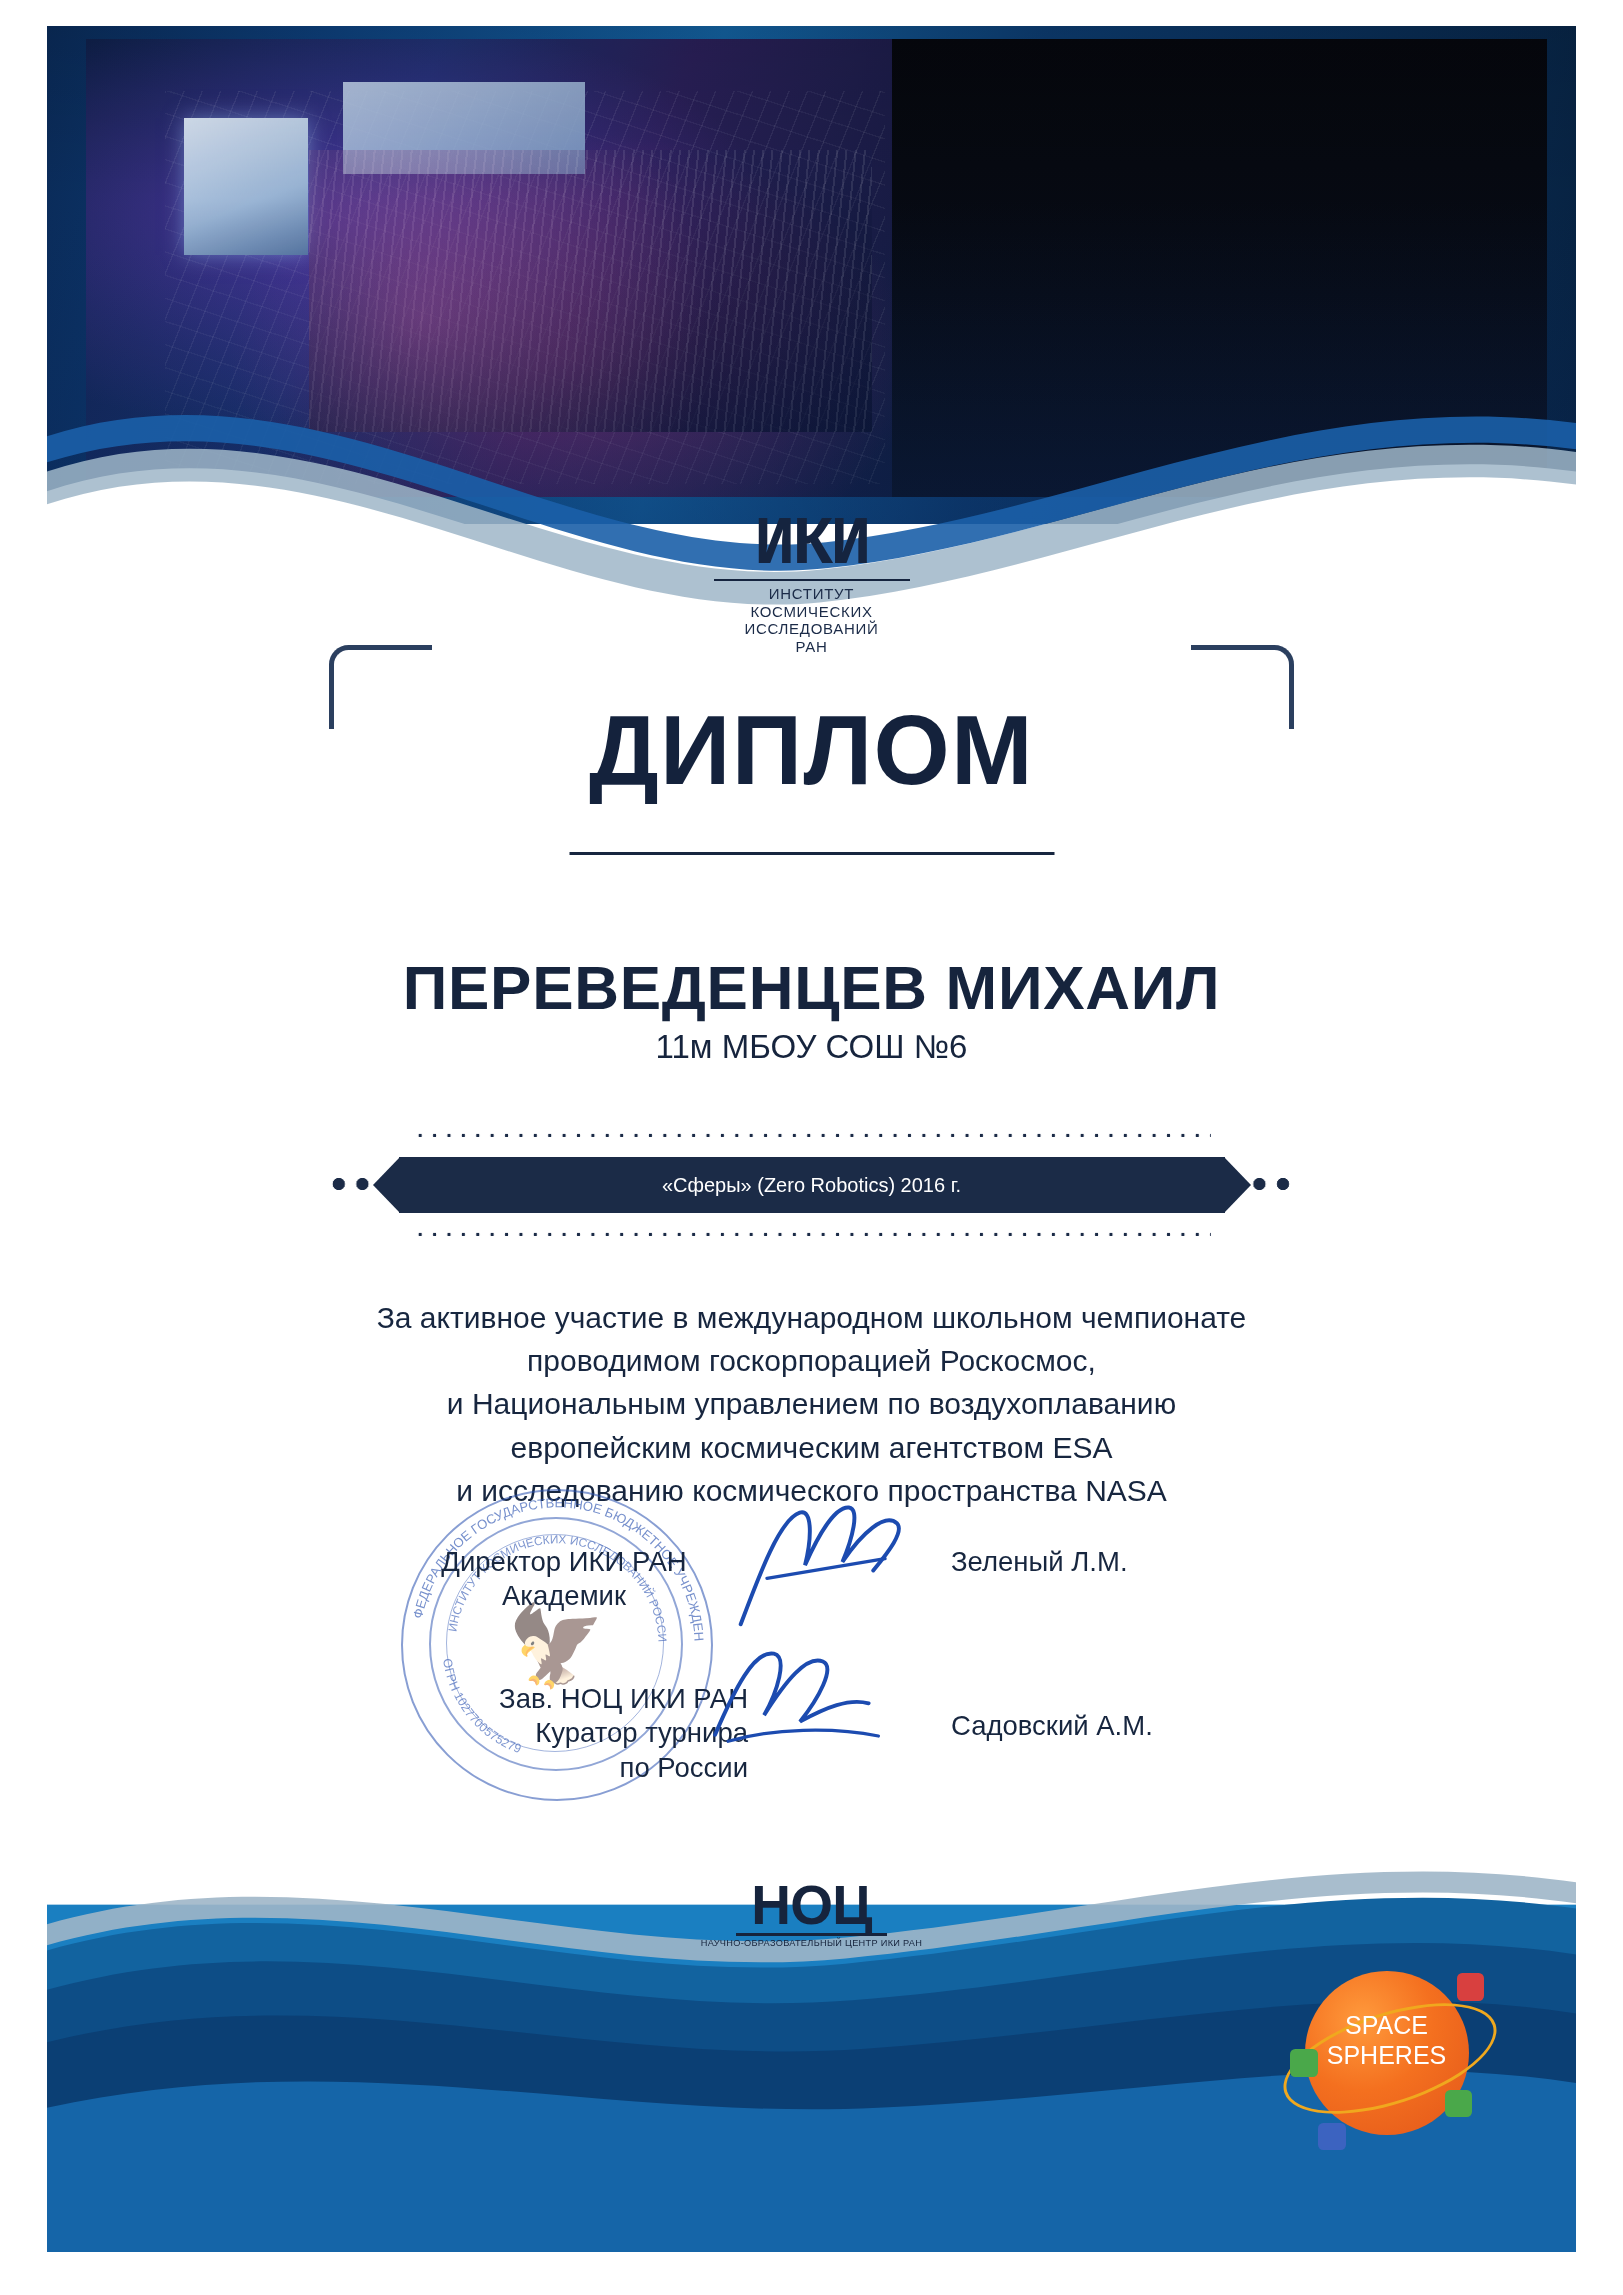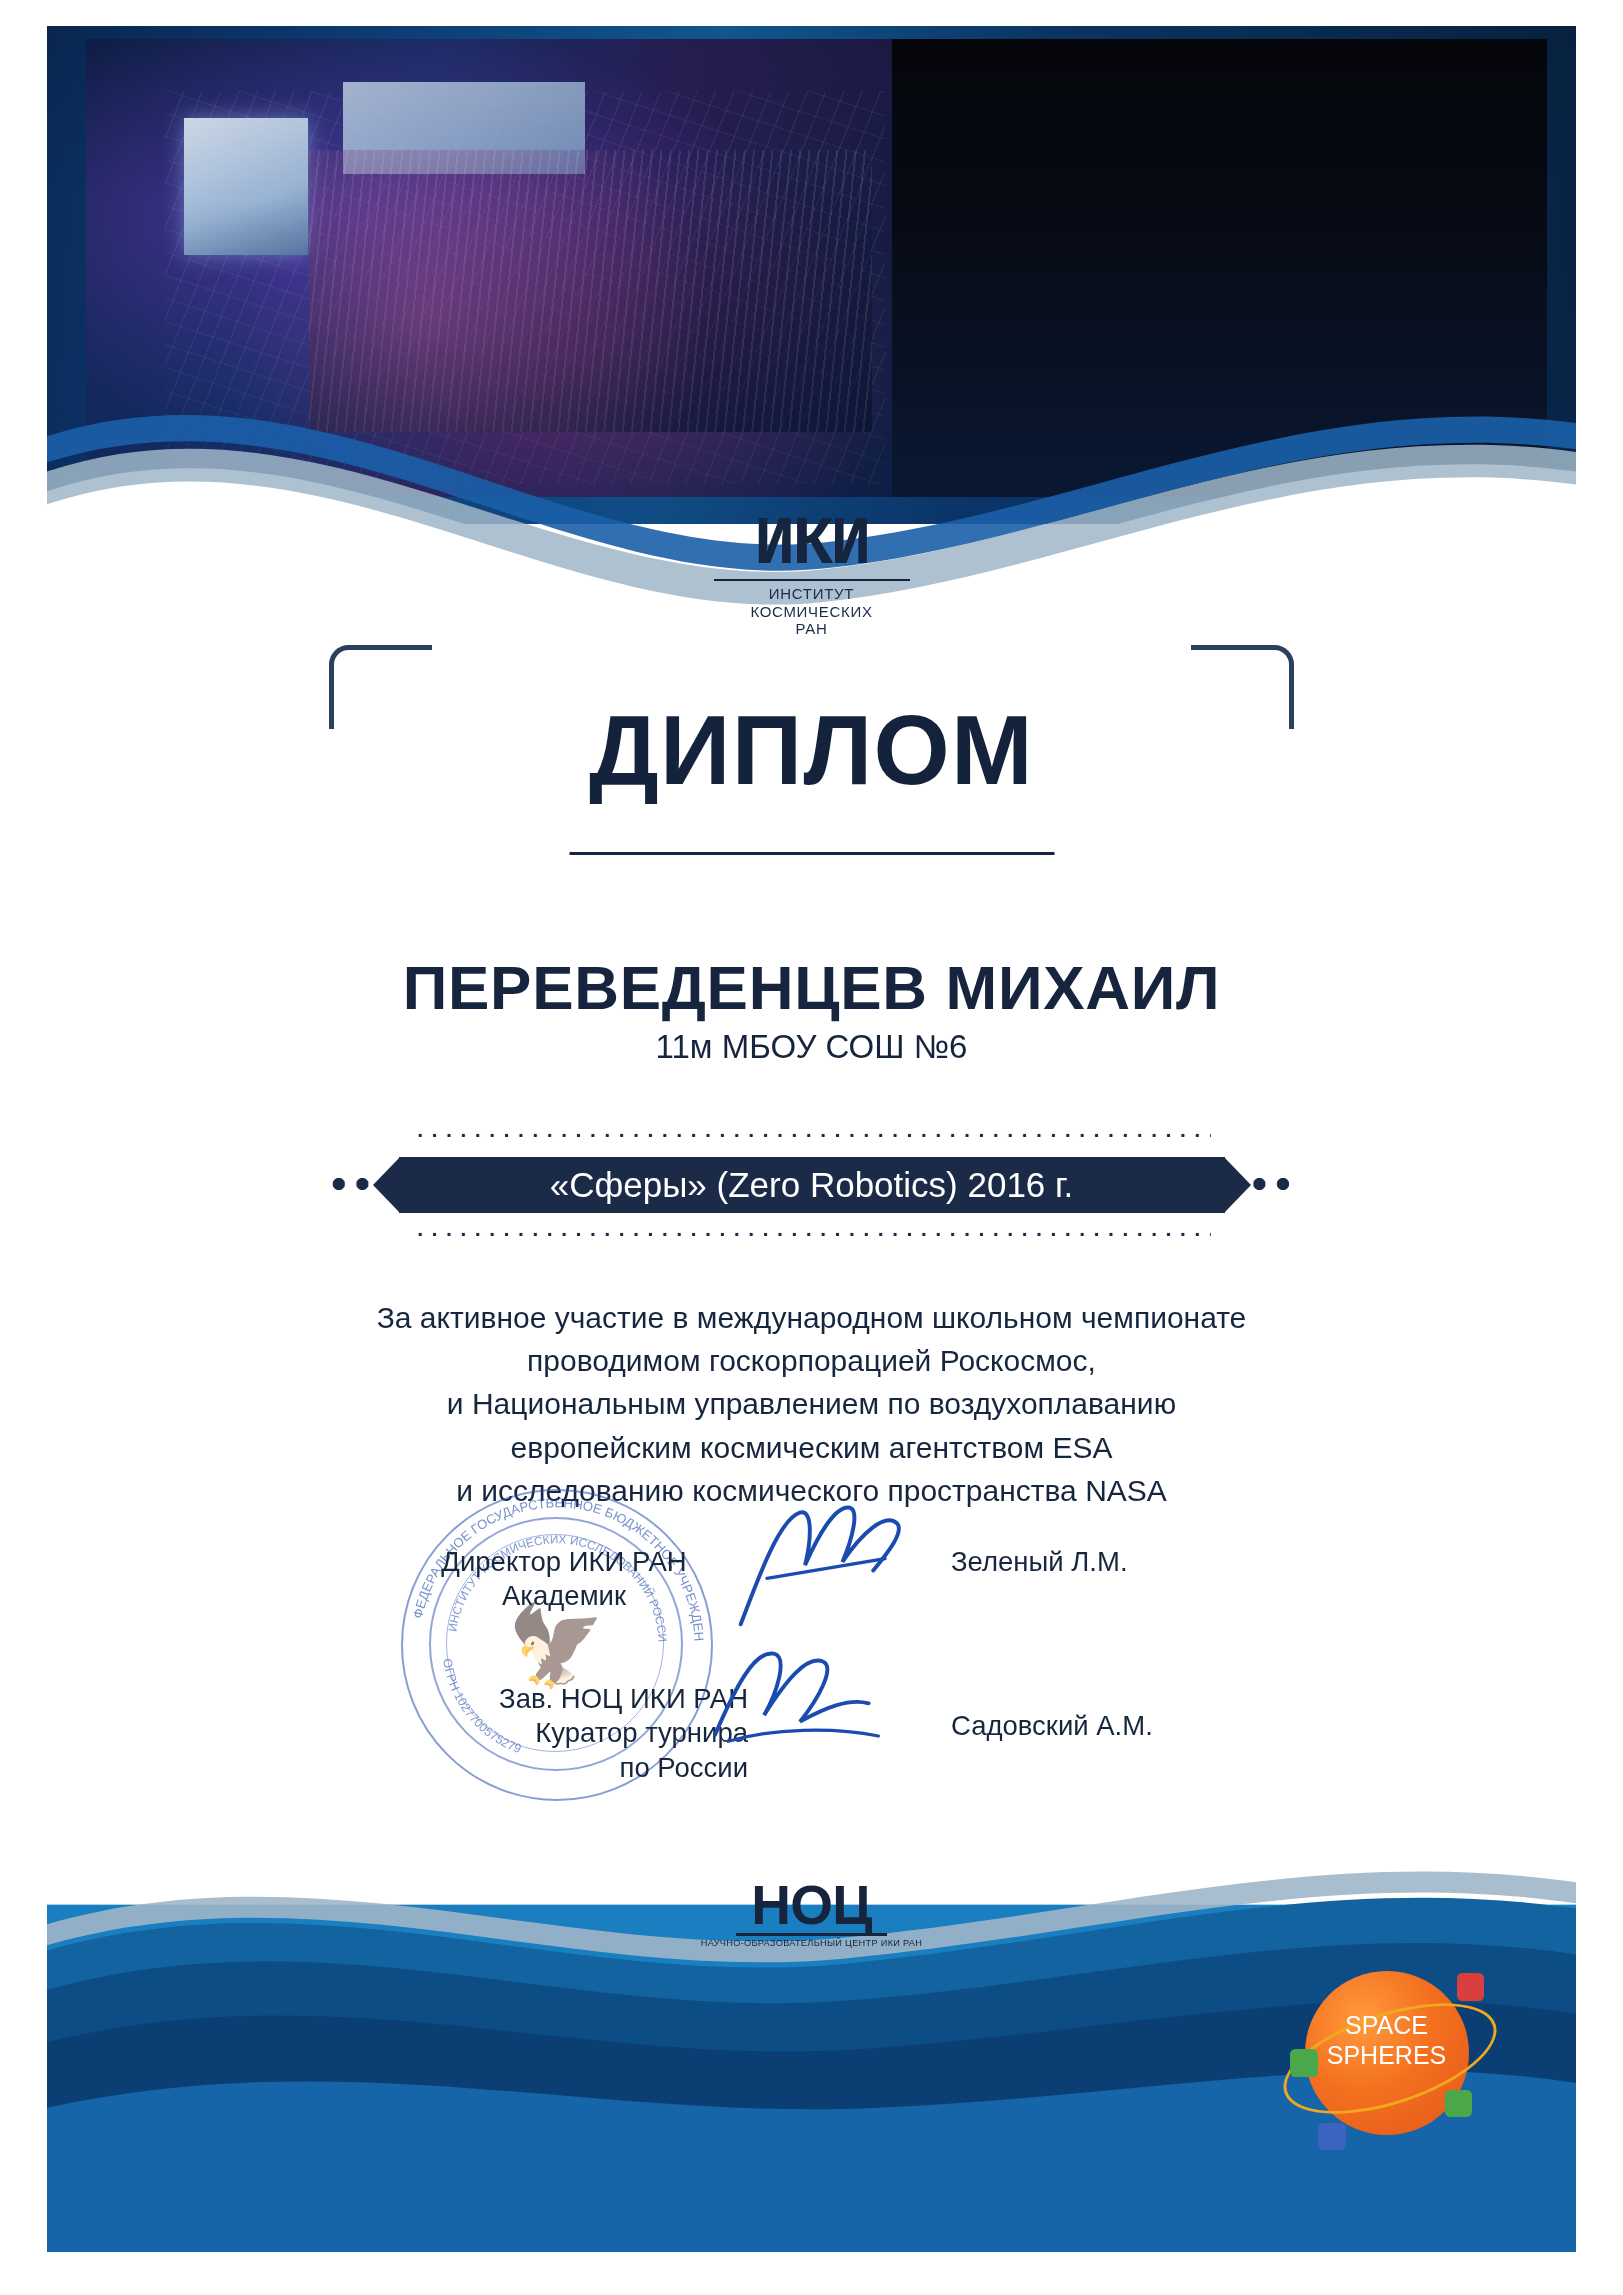--- a/index.html
+++ b/index.html
@@ -209,21 +209,21 @@
   .ribbon .dots-row.bottom { bottom: 3.9px; }
   .ribbon .band {
     position: absolute;
     left: 65px; right: 65px;
     top: 27.5px;
     height: 56px;
     background: #1b2b47;
   }
   .ribbon .band .label {
     color: #ffffff;
-    font-size: 35px;
+    font-size: 20px;
     text-align: center;
     line-height: 56px;
     font-family: "Liberation Sans", sans-serif;
   }
   .ribbon .notch {
     position: absolute;
     top: 27.5px;
     width: 0; height: 0;
     border-top: 28px solid transparent;
     border-bottom: 28px solid transparent;
@@ -397,20 +397,21 @@
       <path d="M0,150 C420,10 780,340 1180,300 C1560,262 1900,60 2336,120 L2336,460 L0,460 Z" fill="#ffffff"></path>
       <path d="M0,120 C420,-20 780,310 1180,270 C1560,232 1900,30 2336,90 L2336,140 C1900,80 1560,282 1180,320 C780,360 420,30 0,170 Z" fill="#9fb6c8" opacity="0.85"></path>
       <path d="M0,66 C430,-70 790,270 1190,228 C1570,188 1910,-10 2336,46 L2336,86 C1910,30 1570,228 1190,268 C790,310 430,-30 0,106 Z" fill="#1b5fa8" opacity="0.9"></path>
     </svg>
 
     <div class="logo-iki">
       <div class="mark">ИКИ</div>
       <div class="rule"></div>
       <div class="sub">ИНСТИТУТ</div>
       <div class="sub">КОСМИЧЕСКИХ</div>
+      <div class="sub">ИССЛЕДОВАНИЙ</div>
       <div class="sub">РАН</div>
     </div>
 
     <div class="bracket left"></div>
     <div class="bracket right"></div>
 
     <div class="title">ДИПЛОМ</div>
     <div class="title-rule"></div>
 
     <div class="recipient">ПЕРЕВЕДЕНЦЕВ МИХАИЛ</div>

